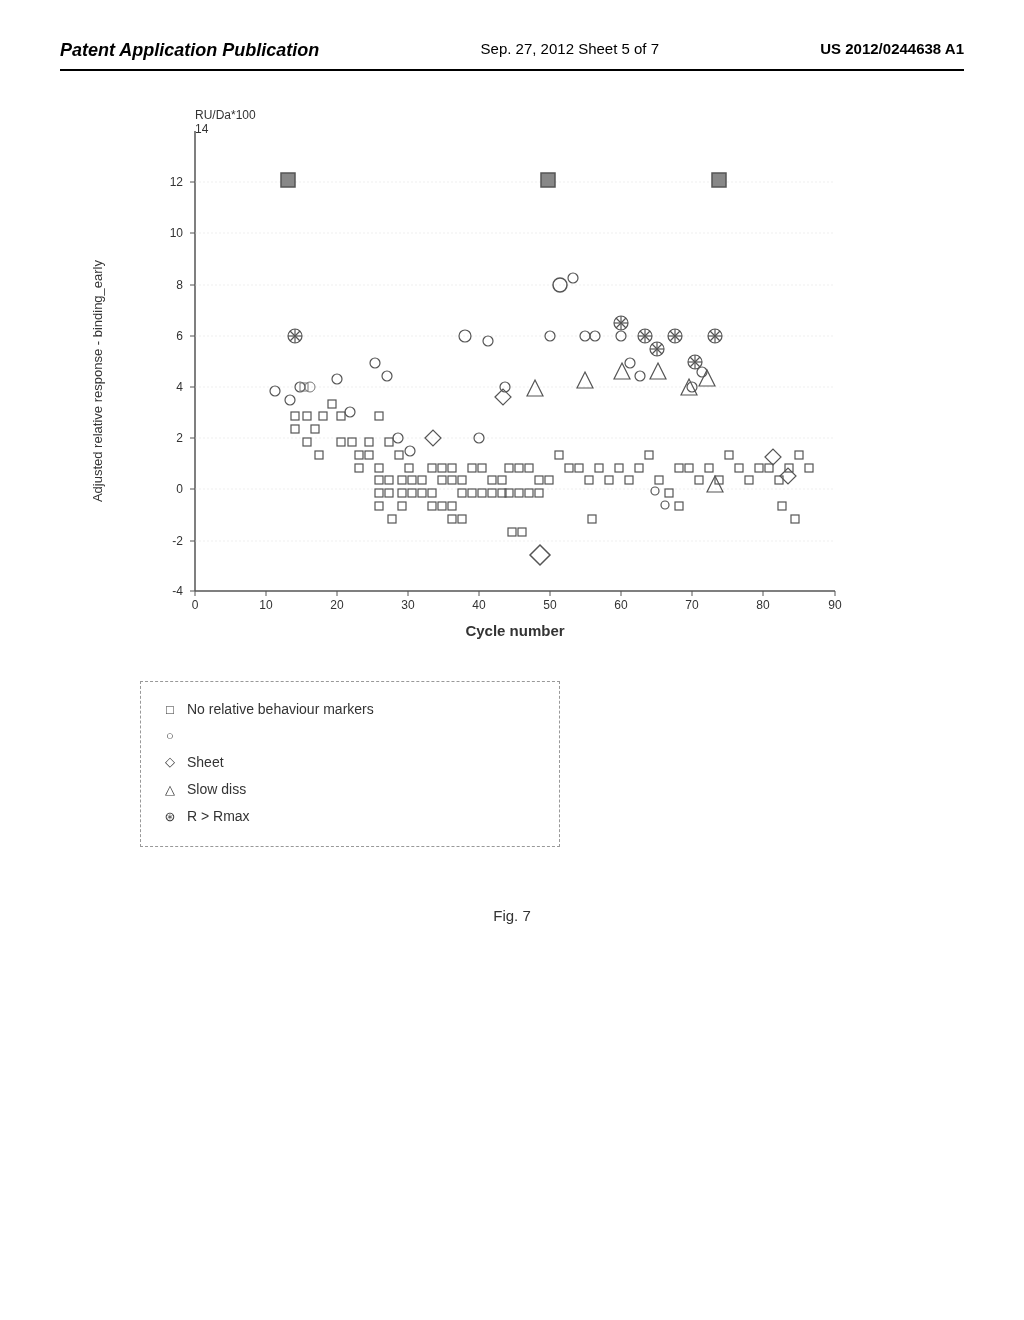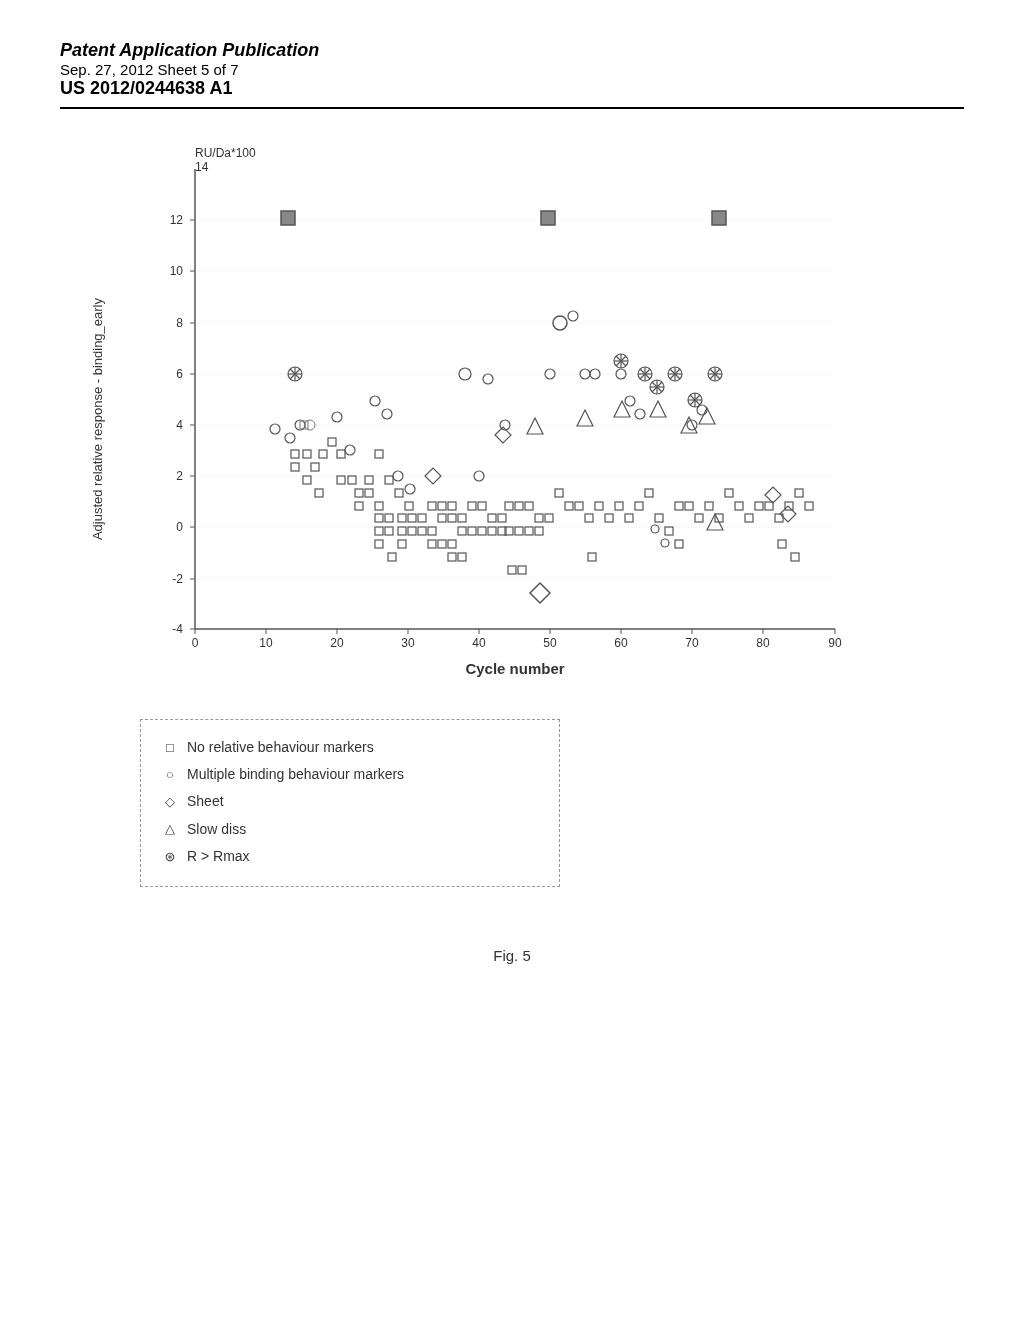--- a/index.html
+++ b/index.html
@@ -18,33 +18,32 @@
       position: relative;
       padding: 40px 60px;
     }
     .header {
       display: flex;
       justify-content: space-between;
       align-items: flex-start;
       border-bottom: 2px solid #000;
       padding-bottom: 8px;
       margin-bottom: 30px;
-      flex-direction: column;
     }
     .header-left {
       font-weight: bold;
       font-size: 18px;
       font-style: italic;
     }
     .header-center {
       font-size: 15px;
       text-align: right;
     }
     .header-right {
-      font-size: 18px;
+      font-size: 15px;
       font-weight: bold;
     }
     .y-axis-label-rotated {
       writing-mode: vertical-rl;
       transform: rotate(180deg);
       font-size: 13px;
       color: #333;
       white-space: nowrap;
     }
     .plot-wrapper {
@@ -397,30 +396,29 @@
     </div>
   </div>
 
   <div class="legend-box">
     <div class="legend-item">
       <span class="legend-symbol">□</span>
       <span>No relative behaviour markers</span>
     </div>
     <div class="legend-item">
       <span class="legend-symbol">○</span>
-      <span>Multiple binding behaviour markers</span>
     </div>
     <div class="legend-item">
       <span class="legend-symbol">◇</span>
       <span>Sheet</span>
     </div>
     <div class="legend-item">
       <span class="legend-symbol">△</span>
       <span>Slow diss</span>
     </div>
     <div class="legend-item">
       <span class="legend-symbol">⊛</span>
       <span>R &gt; Rmax</span>
     </div>
   </div>
 
-  <div class="fig-caption">Fig. 5</div>
+  <div class="fig-caption">Fig. 7</div>
 </div>
 
 </body></html>

